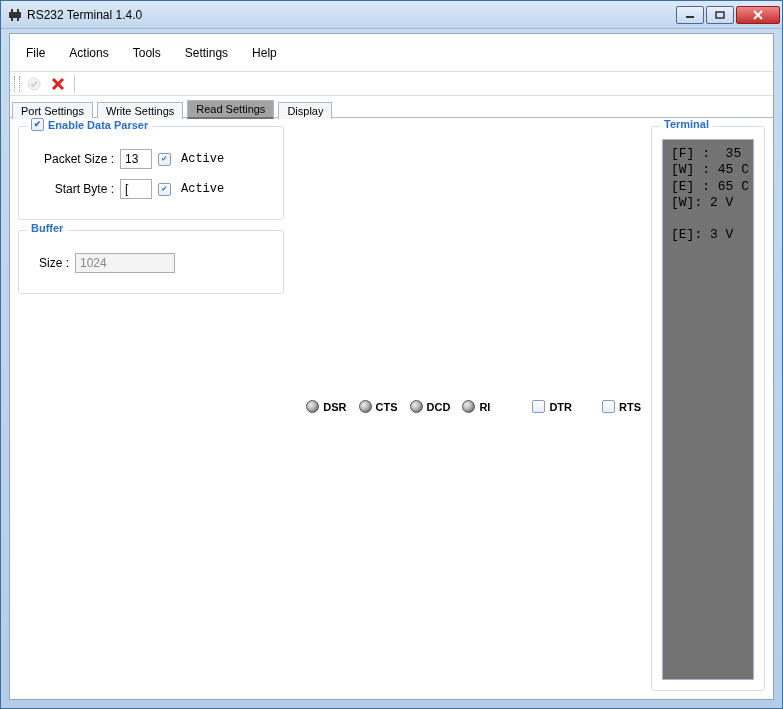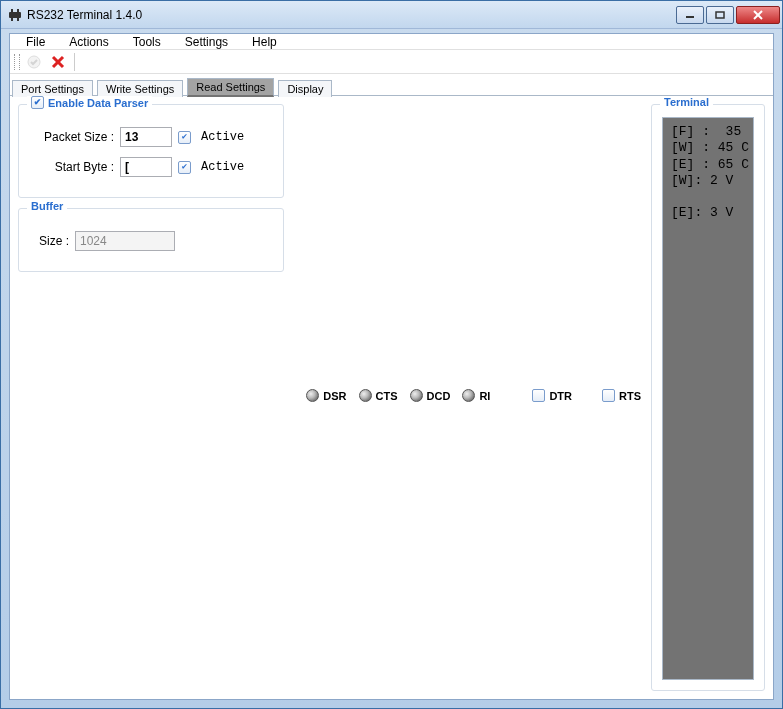--- a/index.html
+++ b/index.html
@@ -58,21 +58,21 @@
 
 .client {
   flex: 1;
   margin: 4px 8px 8px 8px;
   background: #fff;
   border: 1px solid #8ba6c8;
   display: flex;
   flex-direction: column;
 }
 .menubar {
-  height: 16px;
+  height: 38px;
   display: flex;
   align-items: center;
   padding: 0 6px;
   gap: 4px;
   border-bottom: 1px solid #e0e0e0;
 }
 .menu-item {
   padding: 2px 10px;
   cursor: default;
 }
@@ -182,21 +182,21 @@
   margin: 10px 0 10px 10px;
 }
 .form-label { width: 75px; text-align: right; }
 .text-input {
   border: 1px solid #abadb3;
   height: 20px;
   padding: 1px 4px;
   font-family: inherit;
   font-size: 12px;
 }
-.text-input.sm { width: 52px; font-weight: bold; }
+.text-input.sm { width: 32px; }
 .text-input.md { width: 130px; }
 .text-input.disabled { background: #f4f4f4; color: #888; }
 .inline-cb { display: flex; align-items: flex-end; gap: 10px; font-family: Liberation Mono, monospace; }
 
 .status-row {
   display: flex;
   align-items: center;
   padding: 2px 0 6px 12px;
   gap: 12px;
 }

